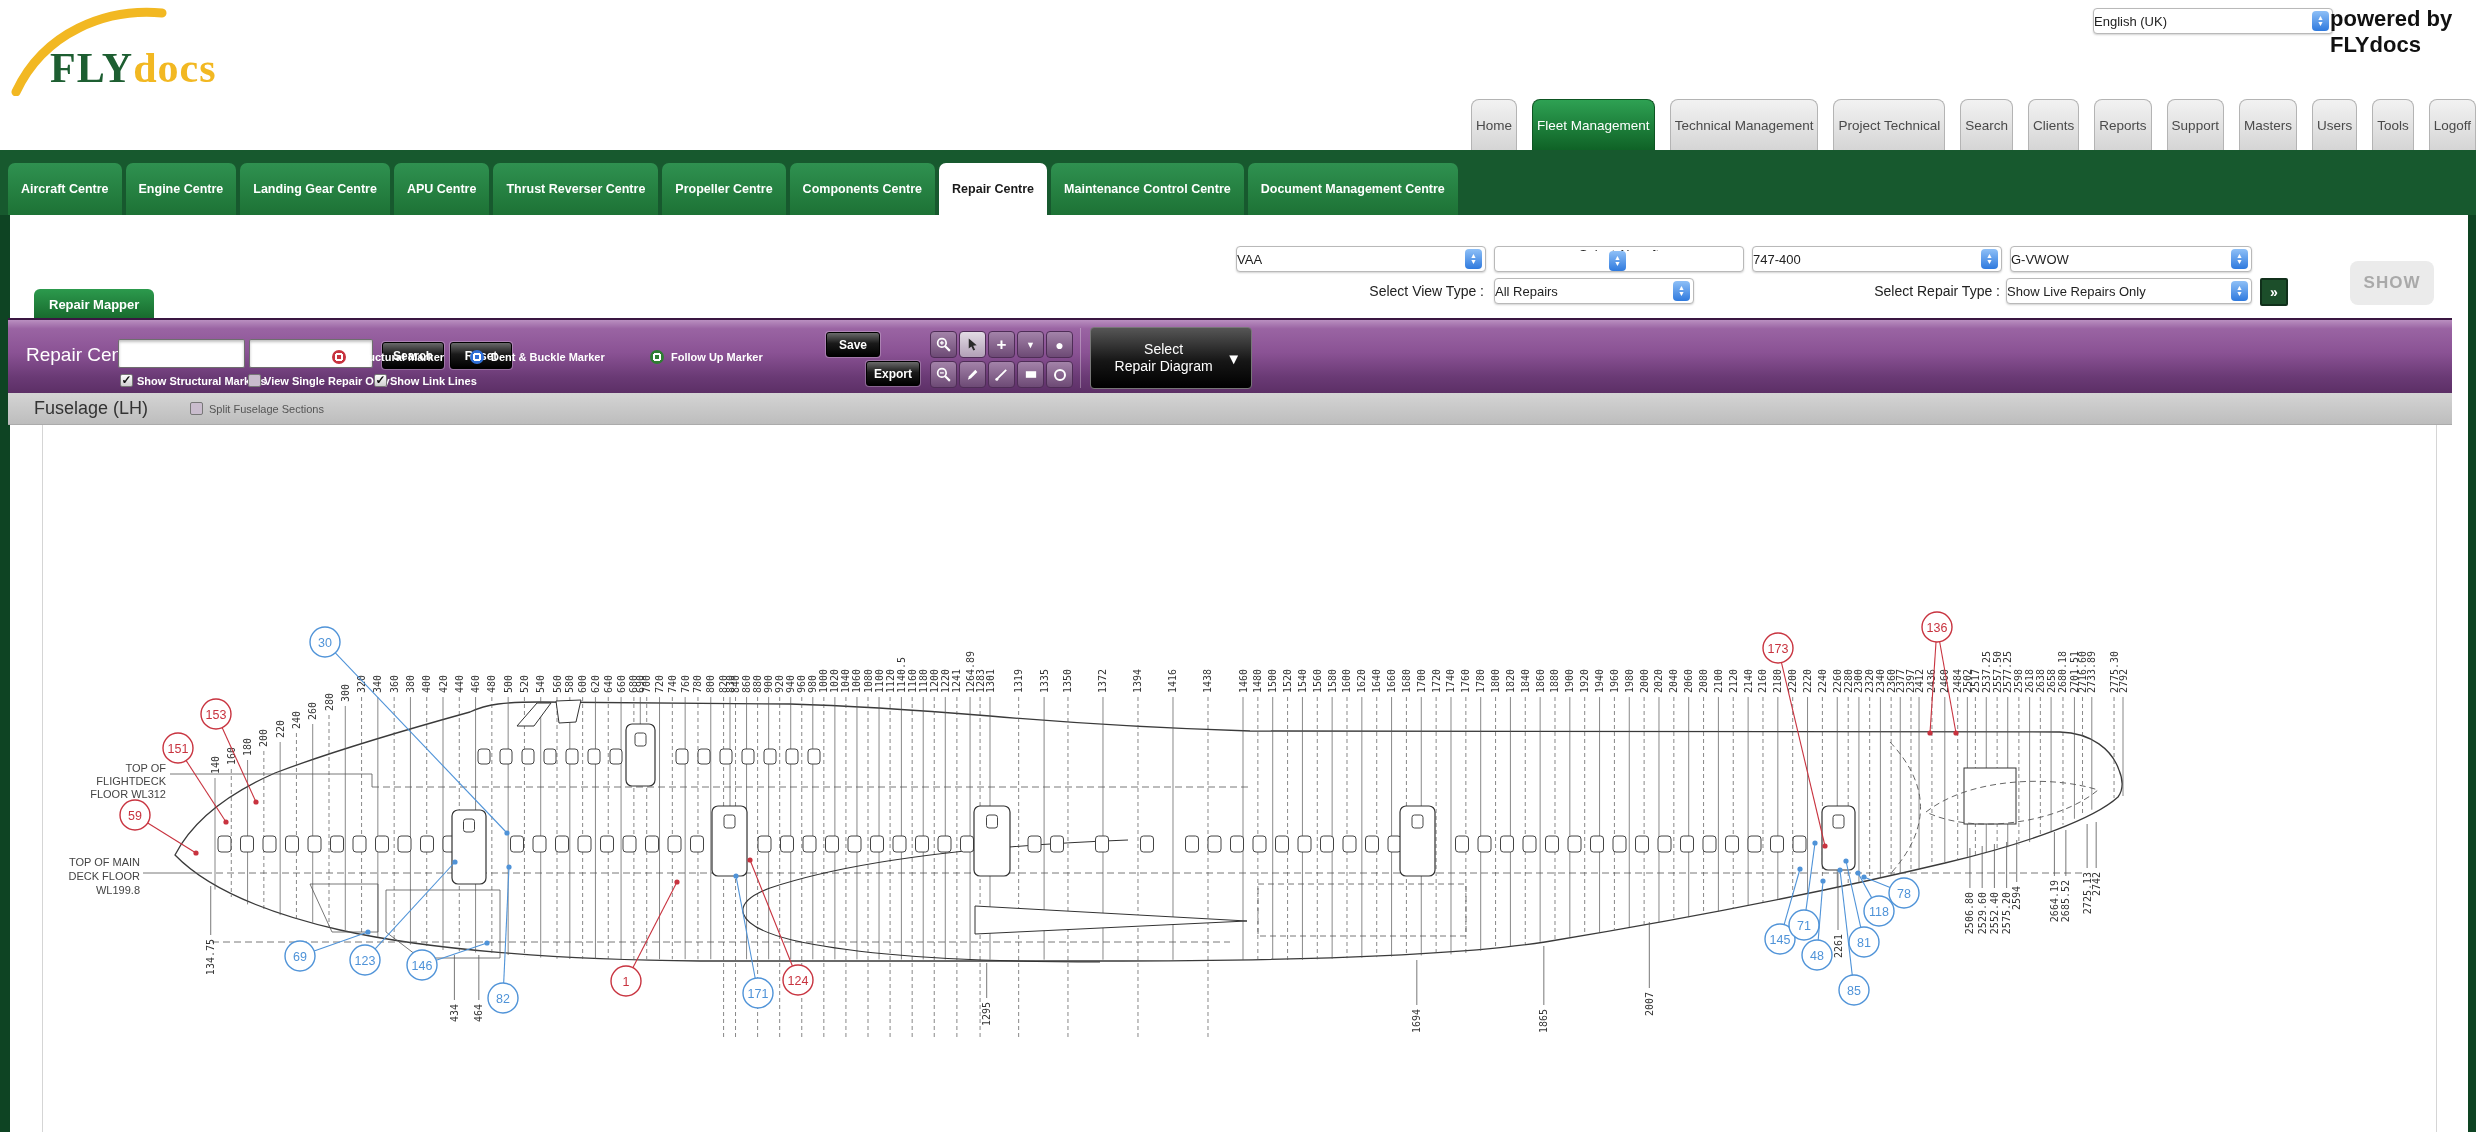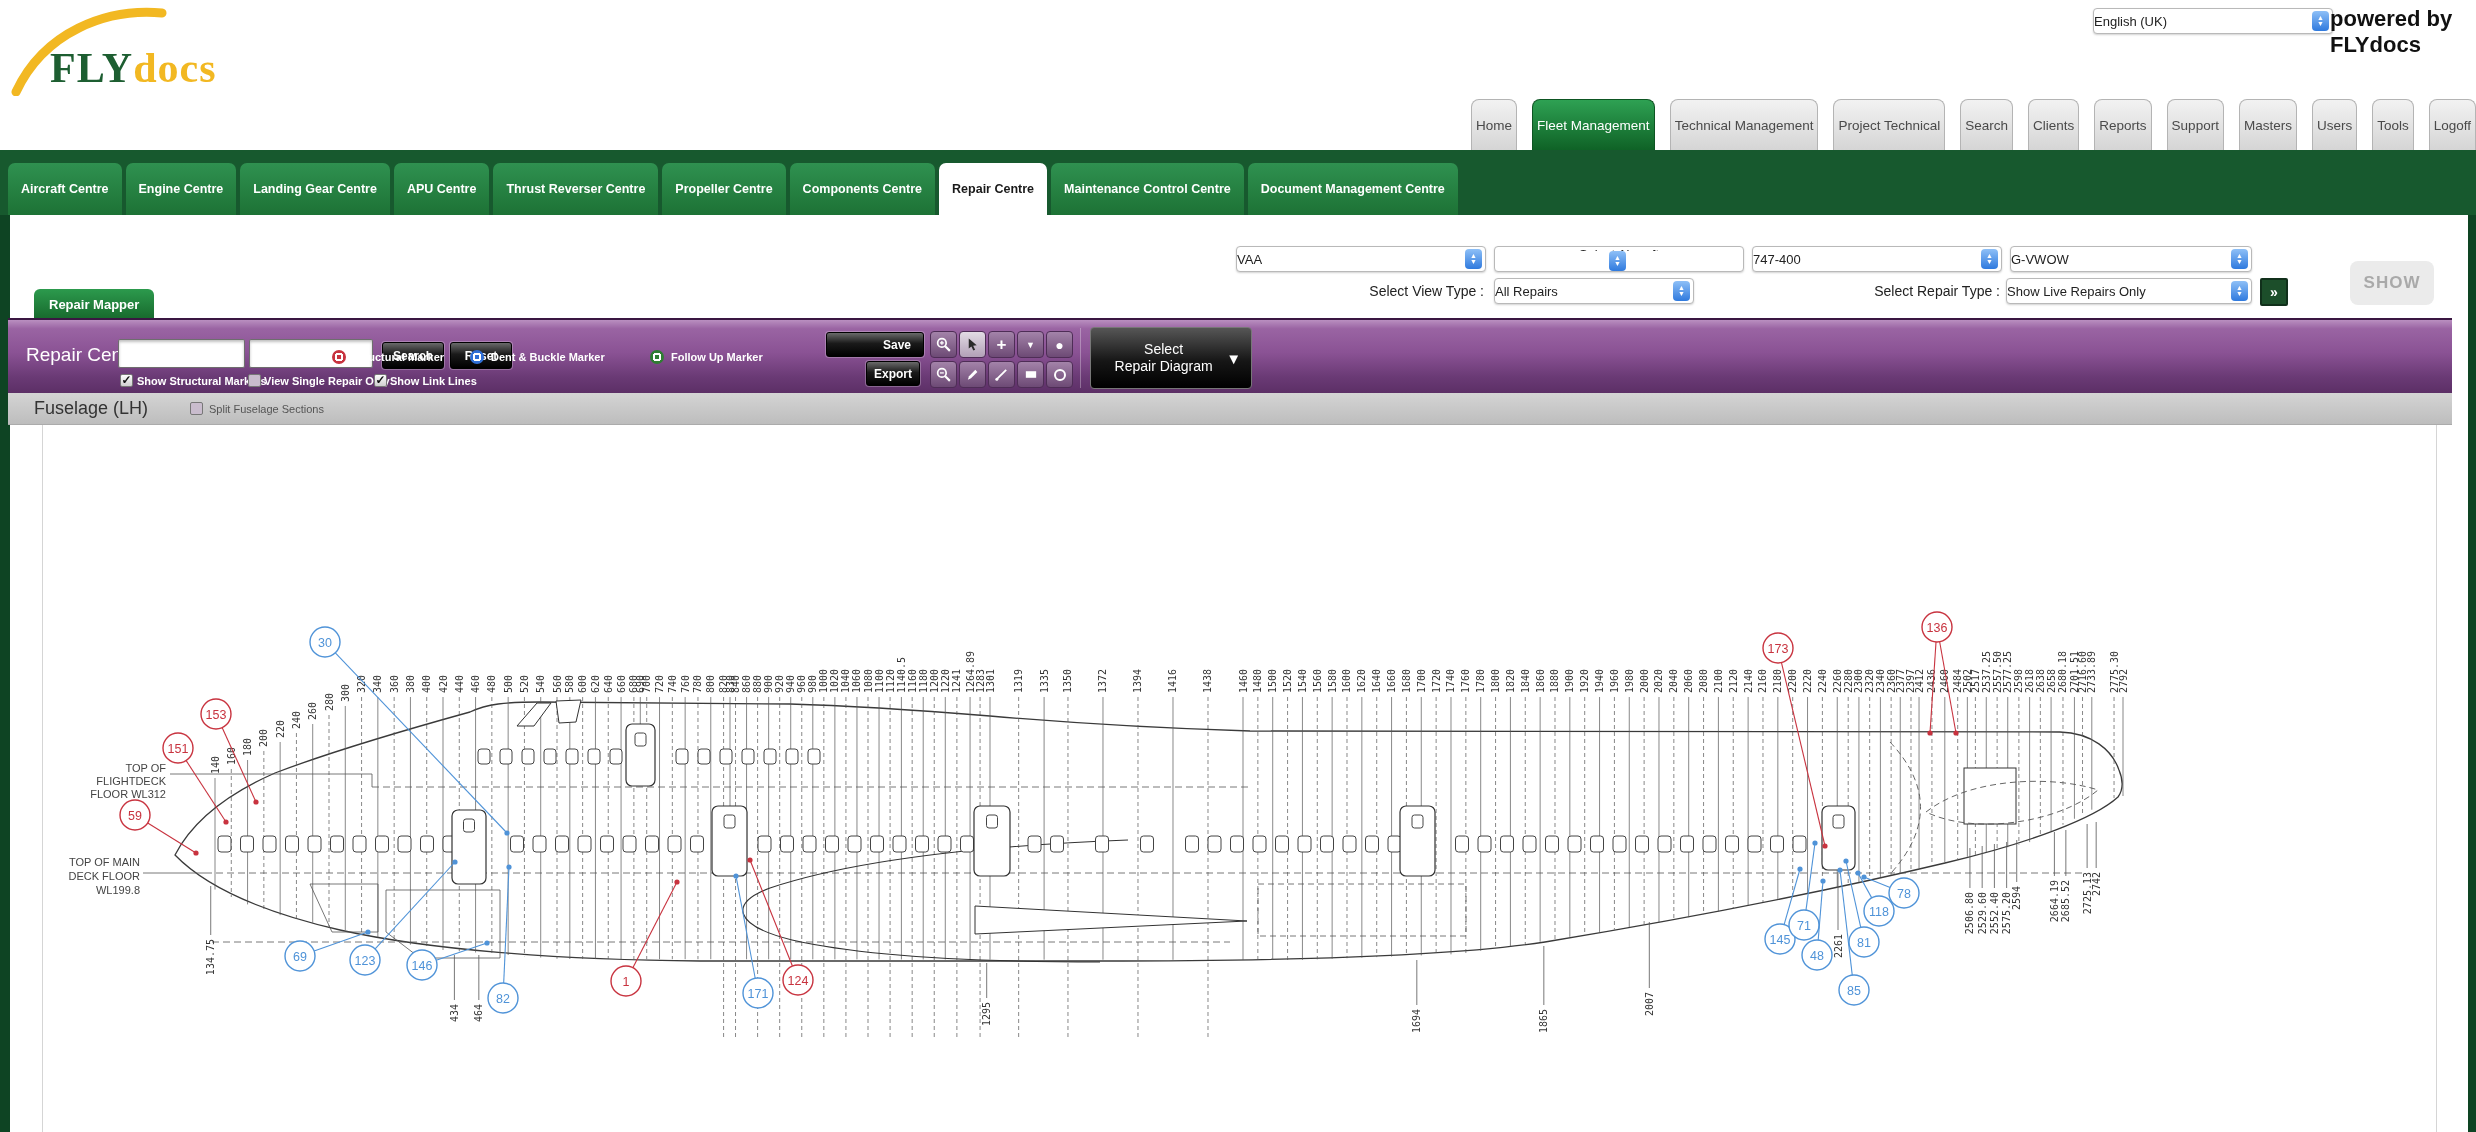--- a/index.html
+++ b/index.html
@@ -212,21 +212,21 @@
       </div>
     </div>
   <div id="tb-checkboxes">
       <div class="cb" style="left: 120px; top: 374px;">✓</div>
       <div class="cb-label" style="left: 137px; top: 375px;">Show Structural Markers</div>
       <div class="cb unchecked" style="left: 248px; top: 374px;"></div>
       <div class="cb-label" style="left: 264px; top: 375px;">View Single Repair Only</div>
       <div class="cb" style="left: 374px; top: 374px;">✓</div>
       <div class="cb-label" style="left: 390px; top: 375px;">Show Link Lines</div>
     </div>
-  <div class="btn-dark" style="left:826px;top:332px;width:52px;height:23px;padding-left:44px;">Save</div>
+  <div class="btn-dark" style="left:826px;top:332px;width:52px;height:23px;">Save</div>
   <div class="btn-dark" style="left:866px;top:361px;width:52px;height:23px;">Export</div>
   <div id="tool-grid">
       <div class="tool-btn" style="left: 930px; top: 331px;">
         <svg width="17" height="17" viewBox="0 0 16 16">
           <circle cx="6.5" cy="6.5" r="4" fill="none" stroke="#fff" stroke-width="1.6"></circle>
           <line x1="9.6" y1="9.6" x2="14" y2="14" stroke="#fff" stroke-width="2"></line>
           <line x1="4.7" y1="6.5" x2="8.3" y2="6.5" stroke="#fff" stroke-width="1.2"></line>
           <line x1="6.5" y1="4.7" x2="6.5" y2="8.3" stroke="#fff" stroke-width="1.2"></line>
         </svg>
       </div>

